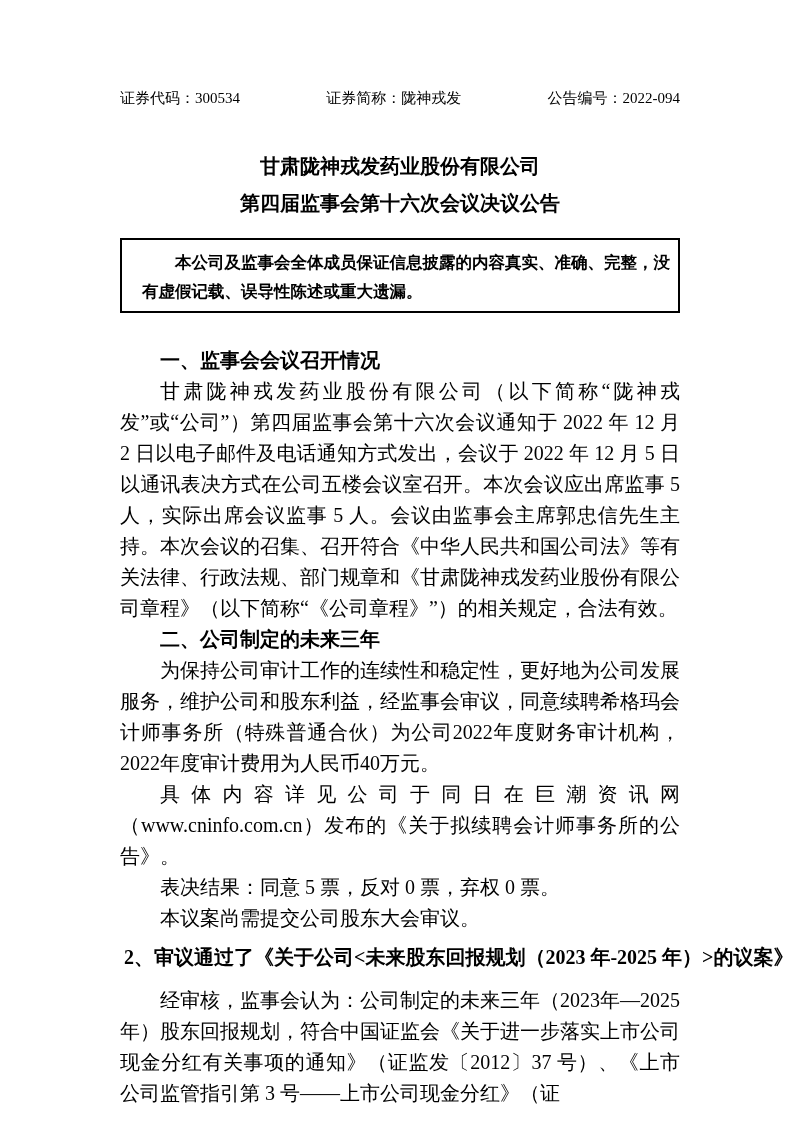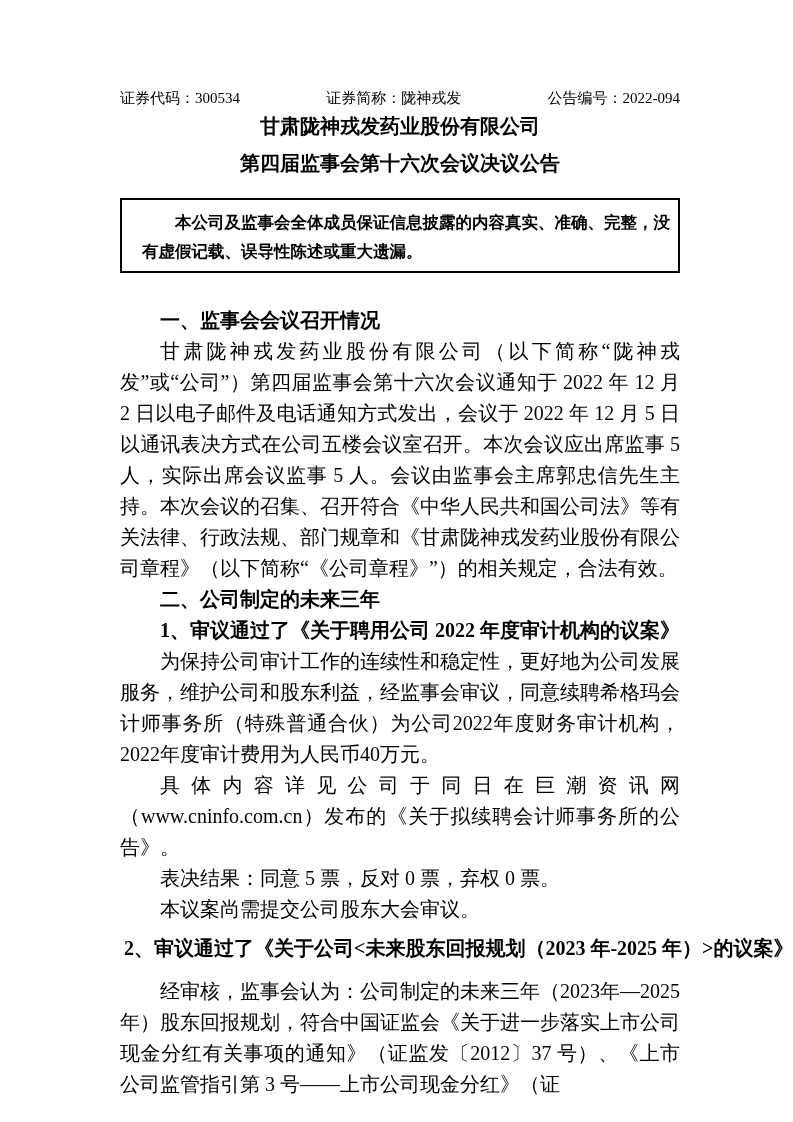--- a/index.html
+++ b/index.html
@@ -28,20 +28,21 @@
     gap: 16px;
   }
   .title {
     margin: 0;
     text-align: center;
     font-size: 20px;
     font-weight: bold;
     line-height: 37px;
   }
   .title-block {
+    margin-top: 40px;
   }
   .disclaimer-box {
     margin-top: 16px;
     border: 2px solid #000000;
     padding: 8px 8px 5px 20px;
     box-sizing: border-box;
   }
   .disclaimer-box p {
     margin: 0;
     font-size: 16.5px;
@@ -99,21 +100,20 @@
   <div class="disclaimer-box">
     <p>本公司及监事会全体成员保证信息披露的内容真实、准确、完整，没有虚假记载、误导性陈述或重大遗漏。</p>
   </div>
 
   <div class="body-text">
     <p class="sec-heading">一、监事会会议召开情况</p>
     <p class="para">甘肃陇神戎发药业股份有限公司（以下简称“陇神戎发”或“公司”）第四届监事会第十六次会议通知于 2022 年 12 月 2 日以电子邮件及电话通知方式发出，会议于 2022 年 12 月 5 日以通讯表决方式在公司五楼会议室召开。本次会议应出席监事 5 人，实际出席会议监事 5 人。会议由监事会主席郭忠信先生主持。本次会议的召集、召开符合《中华人民共和国公司法》等有关法律、行政法规、部门规章和《甘肃陇神戎发药业股份有限公司章程》（以下简称“《公司章程》”）的相关规定，合法有效。</p>
 
     <p class="sec-heading">二、公司制定的未来三年</p>
 
-    <p class="item-heading">1、审议通过了《关于聘用公司 2022 年度审计机构的议案》</p>
     <p class="para">为保持公司审计工作的连续性和稳定性，更好地为公司发展服务，维护公司和股东利益，经监事会审议，同意续聘希格玛会计师事务所（特殊普通合伙）为公司2022年度财务审计机构，2022年度审计费用为人民币40万元。</p>
     <p class="para">具体内容详见公司于同日在巨潮资讯网（www.cninfo.com.cn）发布的《关于拟续聘会计师事务所的公告》。</p>
     <p class="line">表决结果：同意 5 票，反对 0 票，弃权 0 票。</p>
     <p class="line">本议案尚需提交公司股东大会审议。</p>
 
     <p class="item-heading-wide">2、审议通过了《关于公司&lt;未来股东回报规划（2023 年-2025 年）&gt;的议案》</p>
     <p class="para">经审核，监事会认为：公司制定的未来三年（2023年—2025年）股东回报规划，符合中国证监会《关于进一步落实上市公司现金分红有关事项的通知》（证监发〔2012〕37 号）、《上市公司监管指引第 3 号——上市公司现金分红》（证</p>
   </div>
 
 </div>

